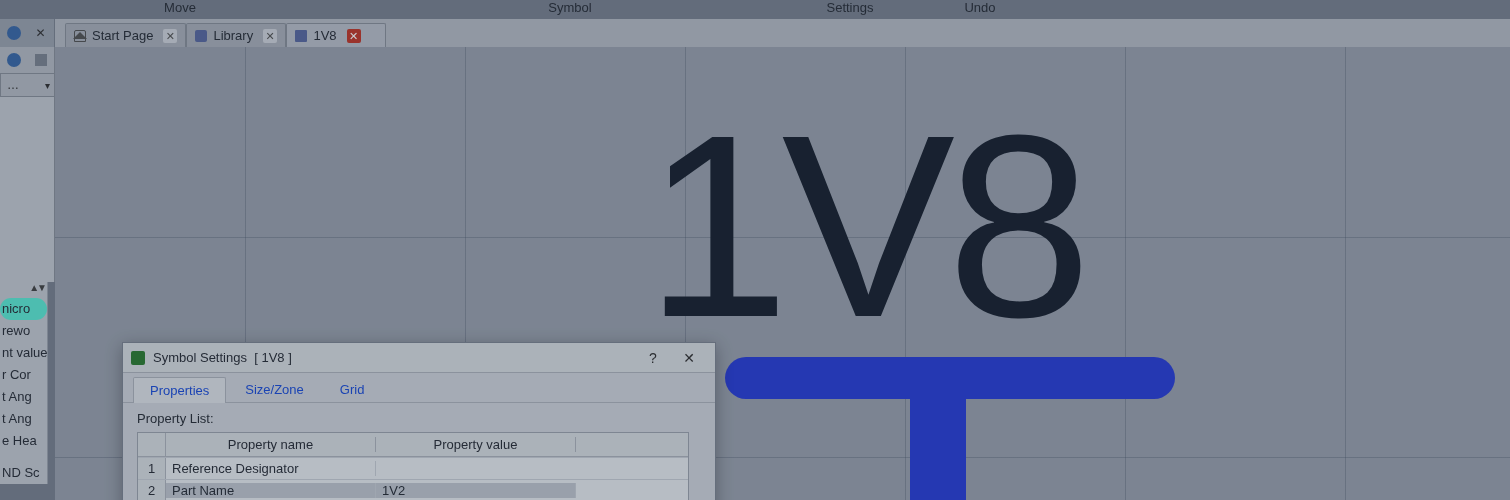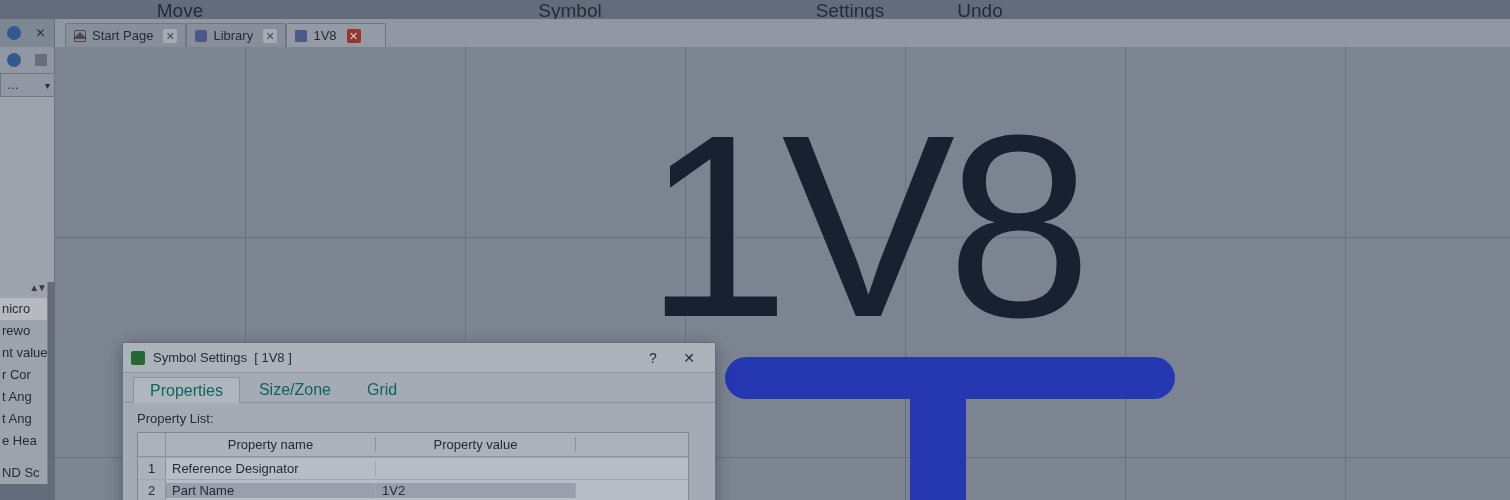--- a/index.html
+++ b/index.html
@@ -1,20 +1,20 @@
 <!DOCTYPE html>
 <html><head>
 <meta charset="utf-8">
 <style>
 * { box-sizing: border-box; margin: 0; padding: 0; font-family: "Segoe UI", Tahoma, sans-serif; }
 html, body { width: 1510px; height: 500px; overflow: hidden; background: #7a8290; }
 .dim-overlay { position: fixed; inset: 0; background: rgba(20,30,50,0.22); pointer-events: none; z-index: 50; }
 
 
-.ribbon { position: absolute; top: 0; left: 0; right: 0; height: 18px; display: flex; color: #2a2f38; font-size: 19px; }
+.ribbon { position: absolute; top: 0; left: 0; right: 0; height: 18px; display: flex; color: #2a2f38; font-size: 13px; }
 .ribbon > div { text-align: center; }
 .rib-move { width: 360px; }
 .rib-setting { width: 420px; }
 .rib-clip { width: 140px; }
 .rib-undo { width: 120px; }
 
 
 .tabs-row { position: absolute; top: 19px; left: 0; right: 0; height: 28px; background: #9ca3af; display: flex; align-items: center; }
 .left-tool-strip { width: 55px; height: 28px; display: flex; align-items: center; justify-content: space-around; border-right: 1px solid #7d8491; }
 .left-tool-strip .ico { width: 14px; height: 14px; border-radius: 50%; background: #3c6aa8; display: inline-block; }
@@ -40,21 +40,21 @@
 .left-dd .dots { font-size: 12px; color: #333; margin-right: auto; margin-left: 6px; }
 .left-dd .chev { font-size: 10px; color: #333; }
 
 
 .left-blank { position: absolute; top: 97px; left: 0; width: 55px; height: 185px; background: #c3c8d0; border-right: 1px solid #8a909a; }
 
 
 .side-list { position: absolute; top: 282px; left: 0; width: 48px; background: #c3c8d0; font-size: 13px; color: #2a2f38; border-right: 1px solid #9da3ad; }
 .side-list .scroll-arrows { height: 16px; text-align: right; font-size: 10px; color: #444; padding-right: 2px; letter-spacing: -2px; }
 .side-list .item { height: 22px; line-height: 22px; padding-left: 2px; white-space: nowrap; overflow: hidden; }
-.side-list .item.hot { background: #e5e5e5; color: #2a2f38; }
+.side-list .item.hot { background: #5eead4; color: #2a2f38; border-radius: 11px; }
 
 
 .canvas { position: absolute; top: 47px; left: 55px; right: 0; bottom: 0; background: #9aa1ad; }
 .grid { position: absolute; inset: 0;
   background-image:
     linear-gradient(to right, rgba(80,90,110,0.35) 1px, transparent 1px),
     linear-gradient(to bottom, rgba(80,90,110,0.35) 1px, transparent 1px);
   background-size: 220px 220px;
   background-position: -30px -30px;
 }
@@ -62,21 +62,21 @@
 .power-rail { position: absolute; left: 670px; top: 310px; width: 450px; height: 42px; background: #2b3fd6; border-radius: 22px; }
 .power-stem { position: absolute; left: 855px; top: 340px; width: 56px; height: 160px; background: #2b3fd6; }
 
 
 .dialog { position: absolute; left: 122px; top: 342px; width: 594px; background: #cfd3da; border: 1px solid #7d8491; box-shadow: 0 4px 16px rgba(0,0,0,0.3); z-index: 40; }
 .dlg-title { height: 30px; background: #d7dbdf; display: flex; align-items: center; padding: 0 8px; font-size: 13px; color: #2a2f38; border-bottom: 1px solid #aeb3bc; }
 .dlg-ico { width: 14px; height: 14px; background: #2e7d32; margin-right: 8px; border-radius: 2px; }
 .dlg-title .spacer { flex: 1; }
 .dlg-btn { width: 36px; height: 24px; display: flex; align-items: center; justify-content: center; font-size: 14px; color: #333; cursor: pointer; }
 .dlg-tabs { height: 30px; display: flex; align-items: flex-end; padding: 0 10px; gap: 2px; background: #cfd3da; border-bottom: 1px solid #aeb3bc; }
-.dlg-tab { height: 26px; padding: 0 16px; font-size: 16px; color: #0f766e; border: 1px solid transparent; border-bottom: none; cursor: pointer; display: flex; align-items: center; }
+.dlg-tab { height: 26px; padding: 0 16px; font-size: 13px; color: #1d4ed8; border: 1px solid transparent; border-bottom: none; cursor: pointer; display: flex; align-items: center; }
 .dlg-tab.active { background: #dde1e6; border-color: #aeb3bc; border-radius: 2px 2px 0 0; position: relative; top: 1px; }
 .dlg-body { padding: 8px 14px 14px; font-size: 13px; color: #2a2f38; }
 .prop-list-lbl { margin-bottom: 6px; }
 .prop-table { width: 552px; border: 1px solid #9da3ad; background: #e6e9ee; }
 .pt-head { display: flex; height: 24px; background: #d7dbdf; border-bottom: 1px solid #aeb3bc; font-size: 13px; align-items: center; }
 .pt-head .c0 { width: 28px; border-right: 1px solid #aeb3bc; height: 100%; }
 .pt-head .c1 { width: 210px; text-align: center; border-right: 1px solid #aeb3bc; }
 .pt-head .c2 { width: 200px; text-align: center; border-right: 1px solid #aeb3bc; }
 .pt-head .c3 { flex: 1; }
 .pt-row { display: flex; height: 22px; align-items: center; border-top: 1px solid #c7ccd4; font-size: 13px; }

